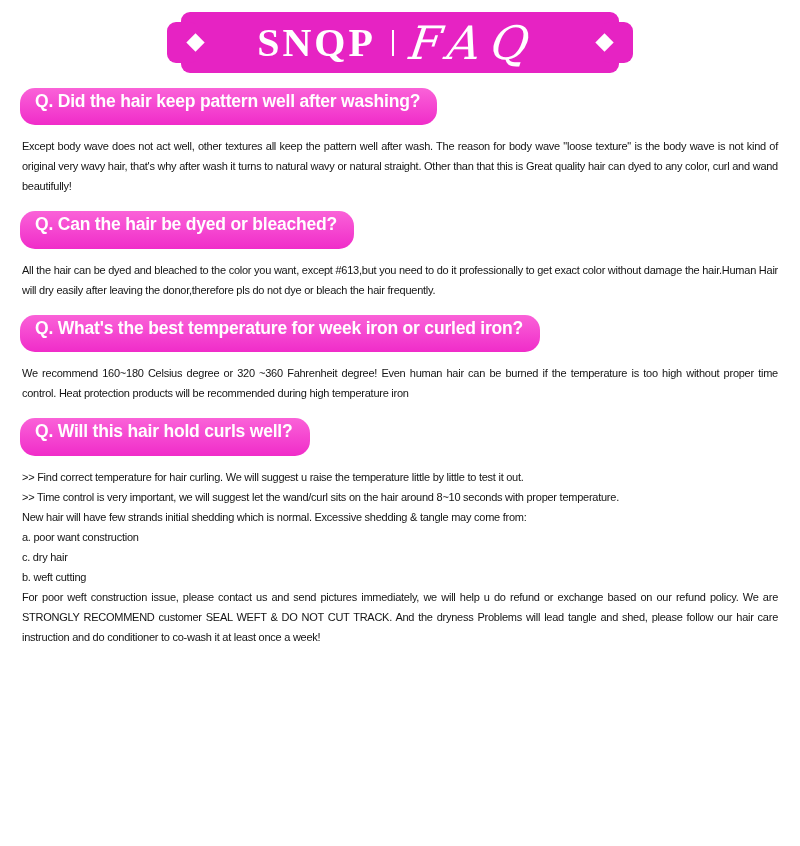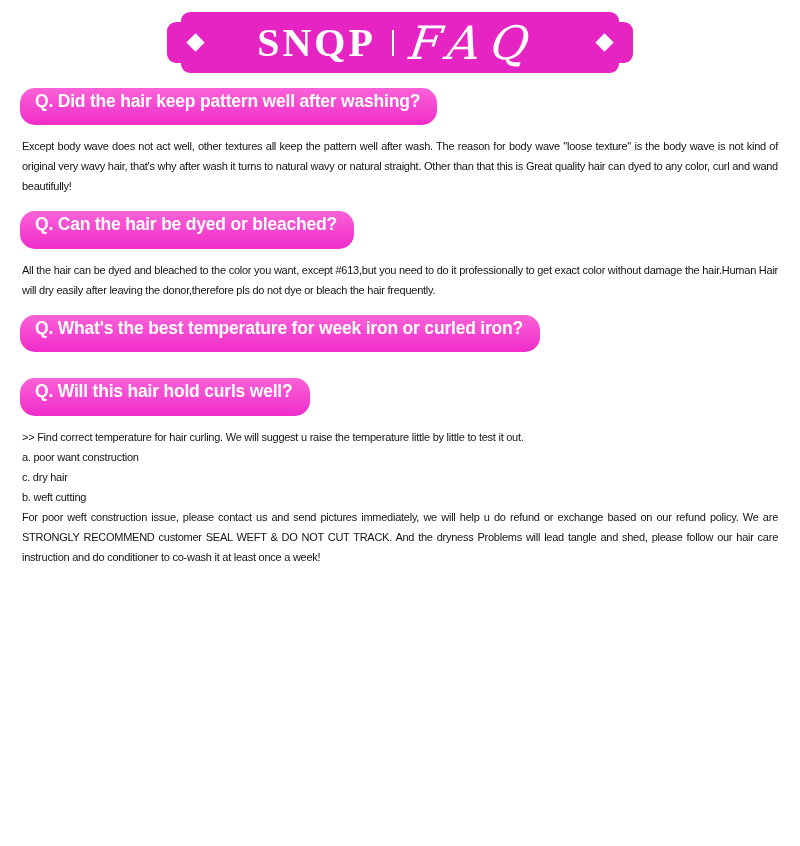--- a/index.html
+++ b/index.html
@@ -129,31 +129,36 @@
 
   <div class="faq-section">
     <div class="faq-q">Q. Can the hair be dyed or bleached?</div>
     <div class="faq-a">
       <p>All the hair can be dyed and bleached to the color you want, except #613,but you need to do it professionally to get exact color without damage the hair.Human Hair will dry easily after leaving the donor,therefore pls do not dye or bleach the hair frequently.</p>
     </div>
   </div>
 
   <div class="faq-section">
     <div class="faq-q">Q. What's the best temperature for week iron or curled iron?</div>
+    <div class="faq-a">
+      <p>We recommend 160~180 Celsius degree or 320 ~360 Fahrenheit degree! Even human hair can be burned if the temperature is too high without proper time control. Heat protection products will be recommended during high temperature iron</p>
+    </div>
   </div>
 
   <div class="faq-section">
     <div class="faq-q">Q. Will this hair hold curls well?</div>
     <div class="faq-a">
       <p>&gt;&gt; Find correct temperature for hair curling. We will suggest u raise the temperature little by little to test it out.</p>
+      <p>&gt;&gt; Time control is very important, we will suggest let the wand/curl sits on the hair around 8~10 seconds with proper temperature.</p>
     </div>
   </div>
 
   <div class="faq-section">
     <div class="faq-a">
+      <p>New hair will have few strands initial shedding which is normal. Excessive shedding &amp; tangle may come from:</p>
       <p>a. poor want construction</p>
       <p>c. dry hair</p>
       <p>b. weft cutting</p>
       <p>For poor weft construction issue, please contact us and send pictures immediately, we will help u do refund or exchange based on our refund policy. We are STRONGLY RECOMMEND customer SEAL WEFT &amp; DO NOT CUT TRACK. And the dryness Problems will lead tangle and shed, please follow our hair care instruction and do conditioner to co-wash it at least once a week!</p>
     </div>
   </div>
 
 </div>
 
 </body></html>

